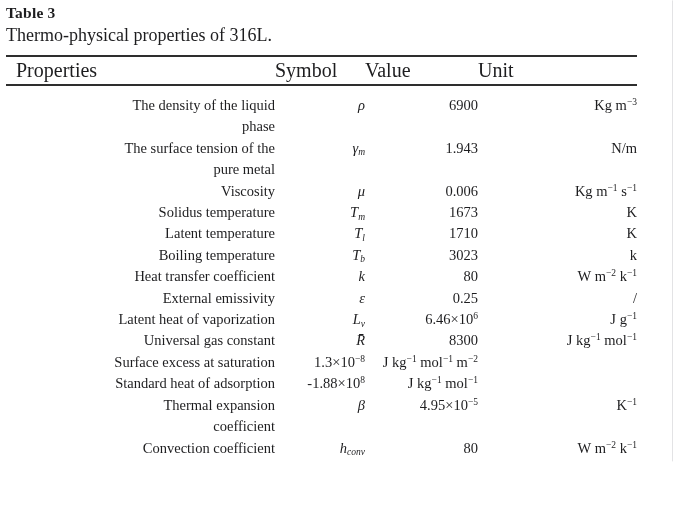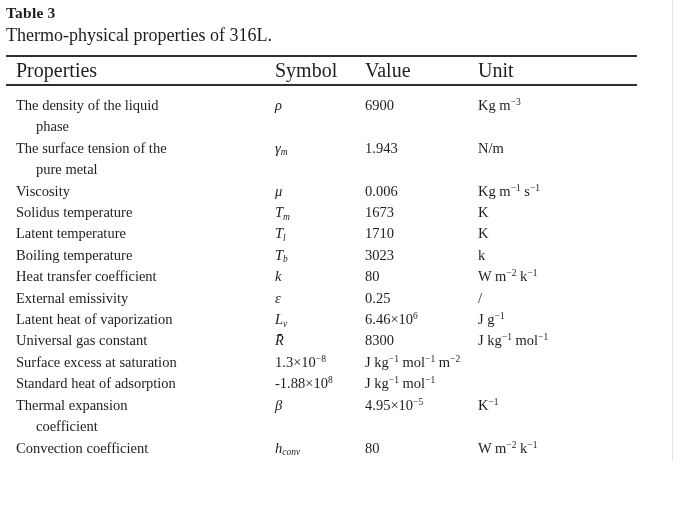--- a/index.html
+++ b/index.html
@@ -41,20 +41,21 @@
     height: 27px;
     align-items: center;
     border-bottom: 2px solid #2e2e2e;
     font-size: 20px;
   }
   .tbody {
     padding: 9px 0 6px 10px;
     border-bottom: 2px solid #f97316;
     font-size: 14.5px;
     line-height: 21.4px;
+    text-align: right;
   }
   .row {
     display: grid;
     grid-template-columns: 259px 90px 113px 159px;
   }
   .cell { vertical-align: top; }
   .cell-prop {
     white-space: pre-line;
     padding-left: 20px;
     text-indent: -20px;

